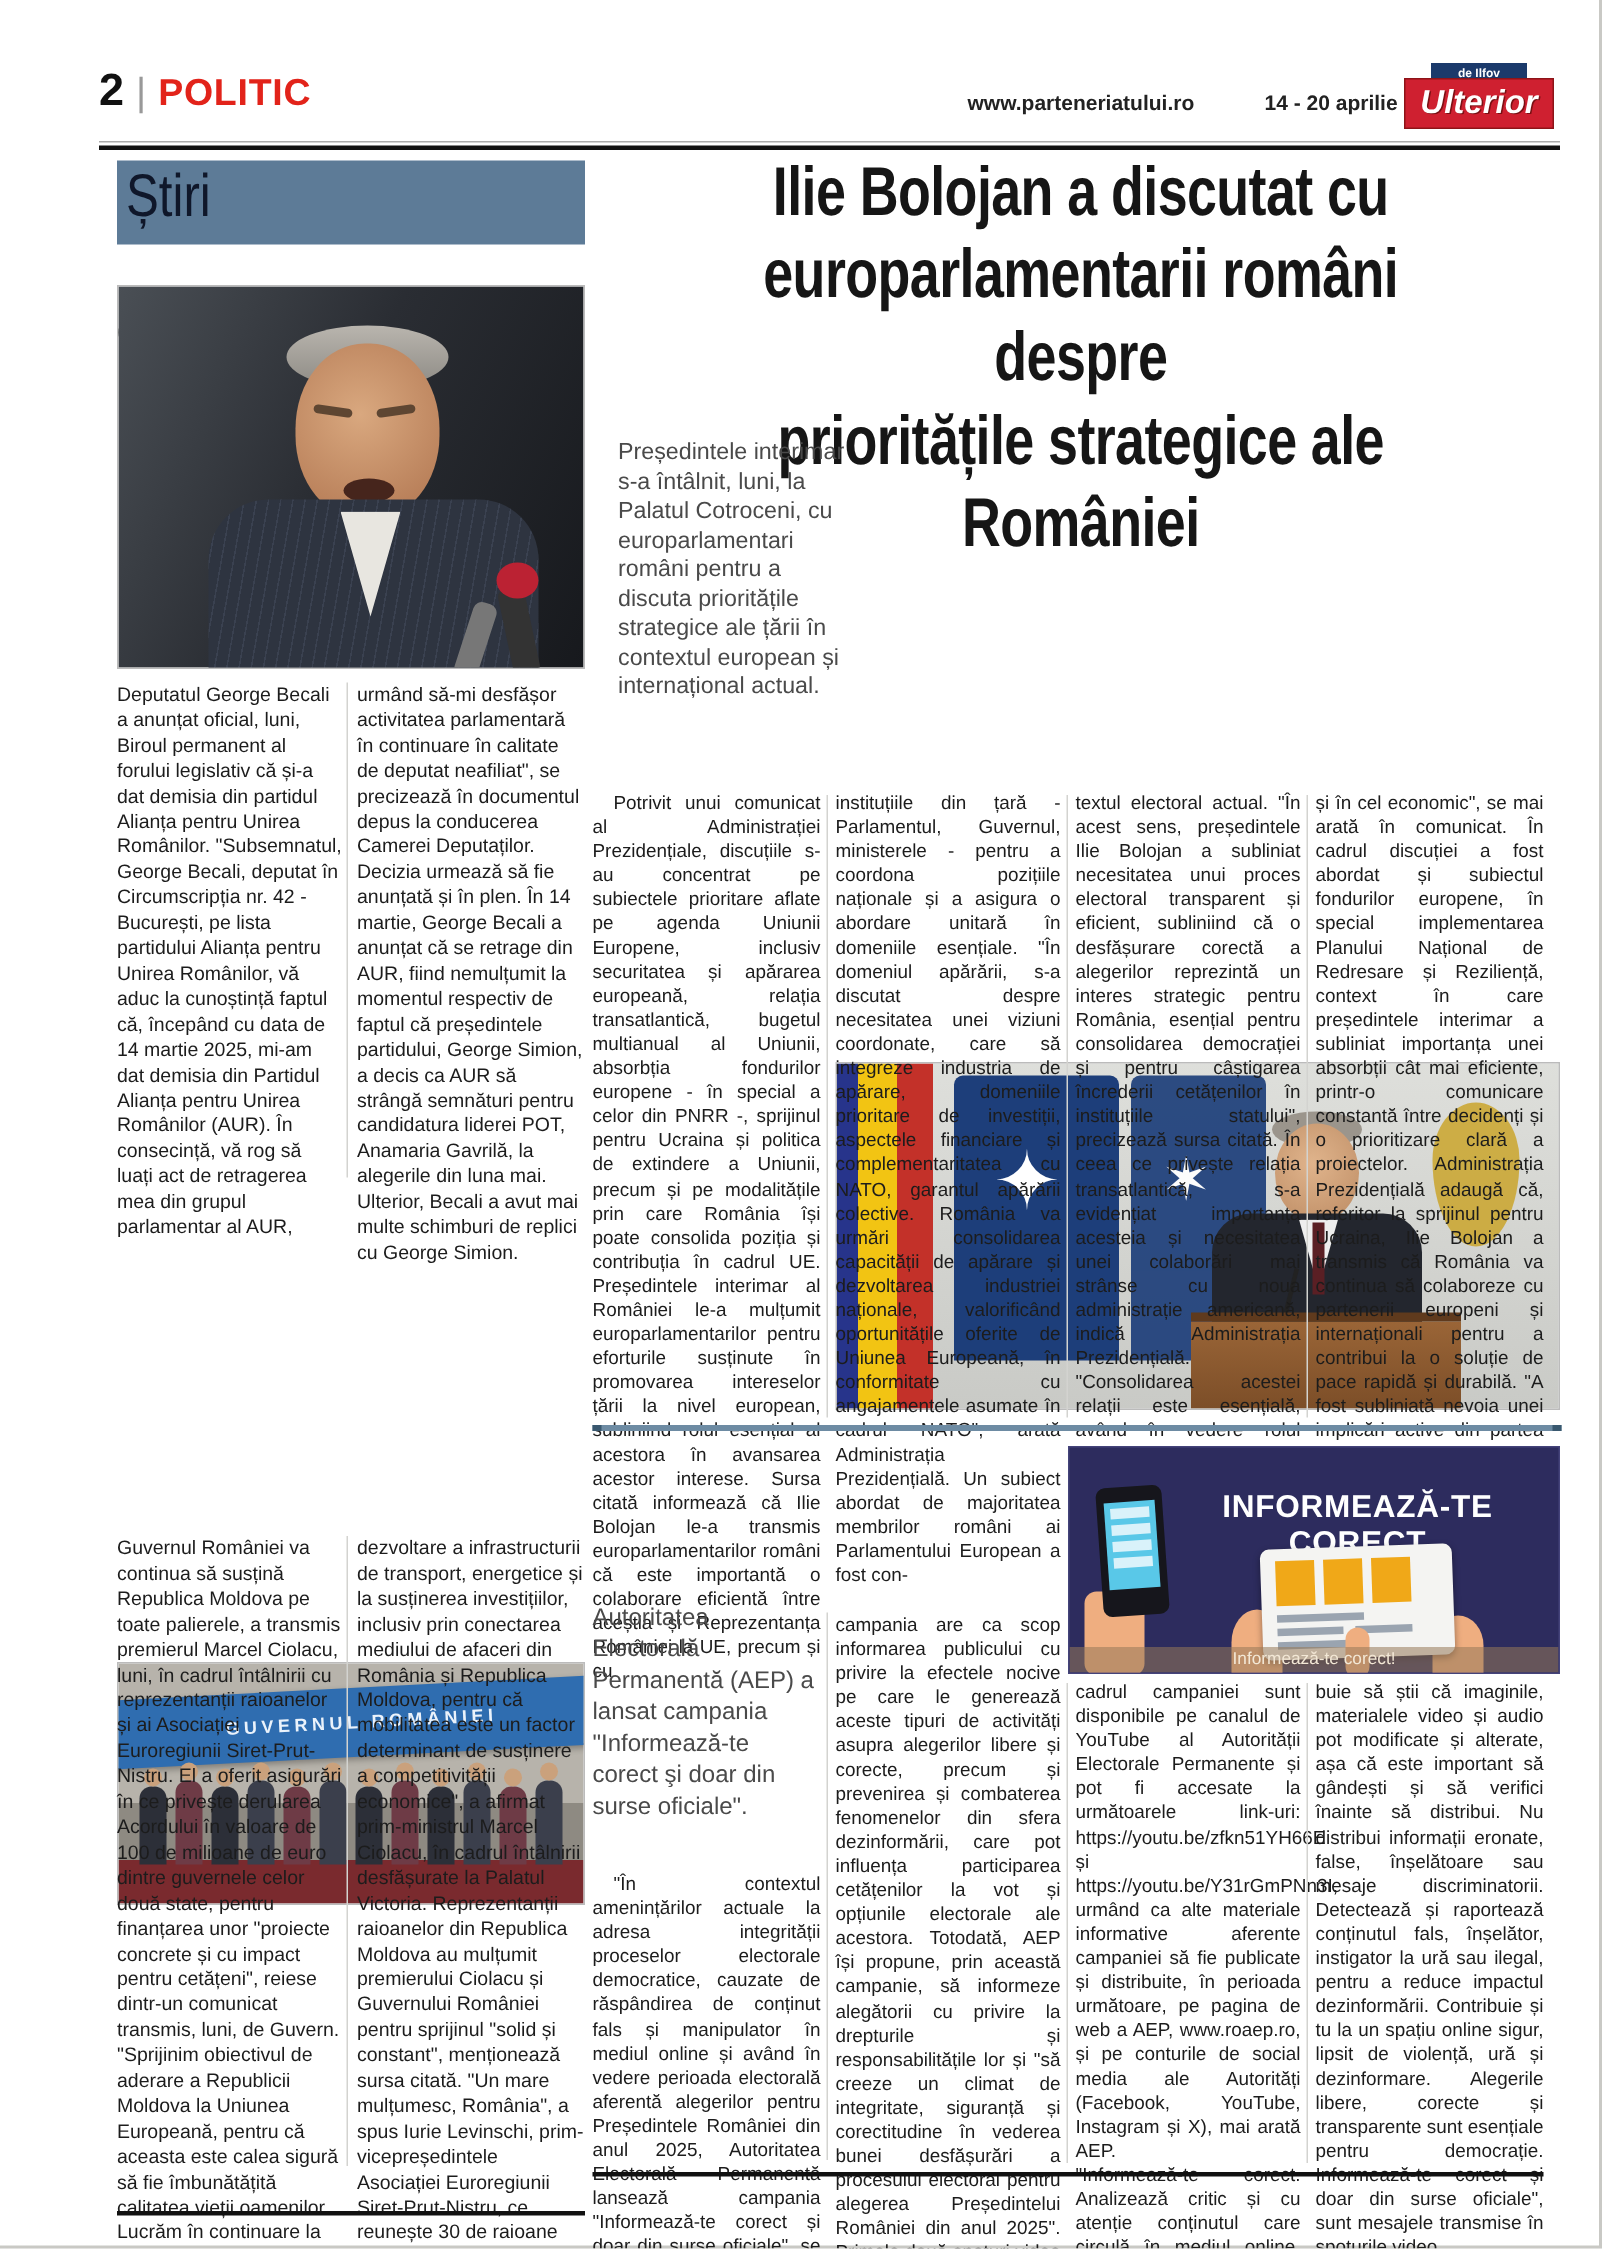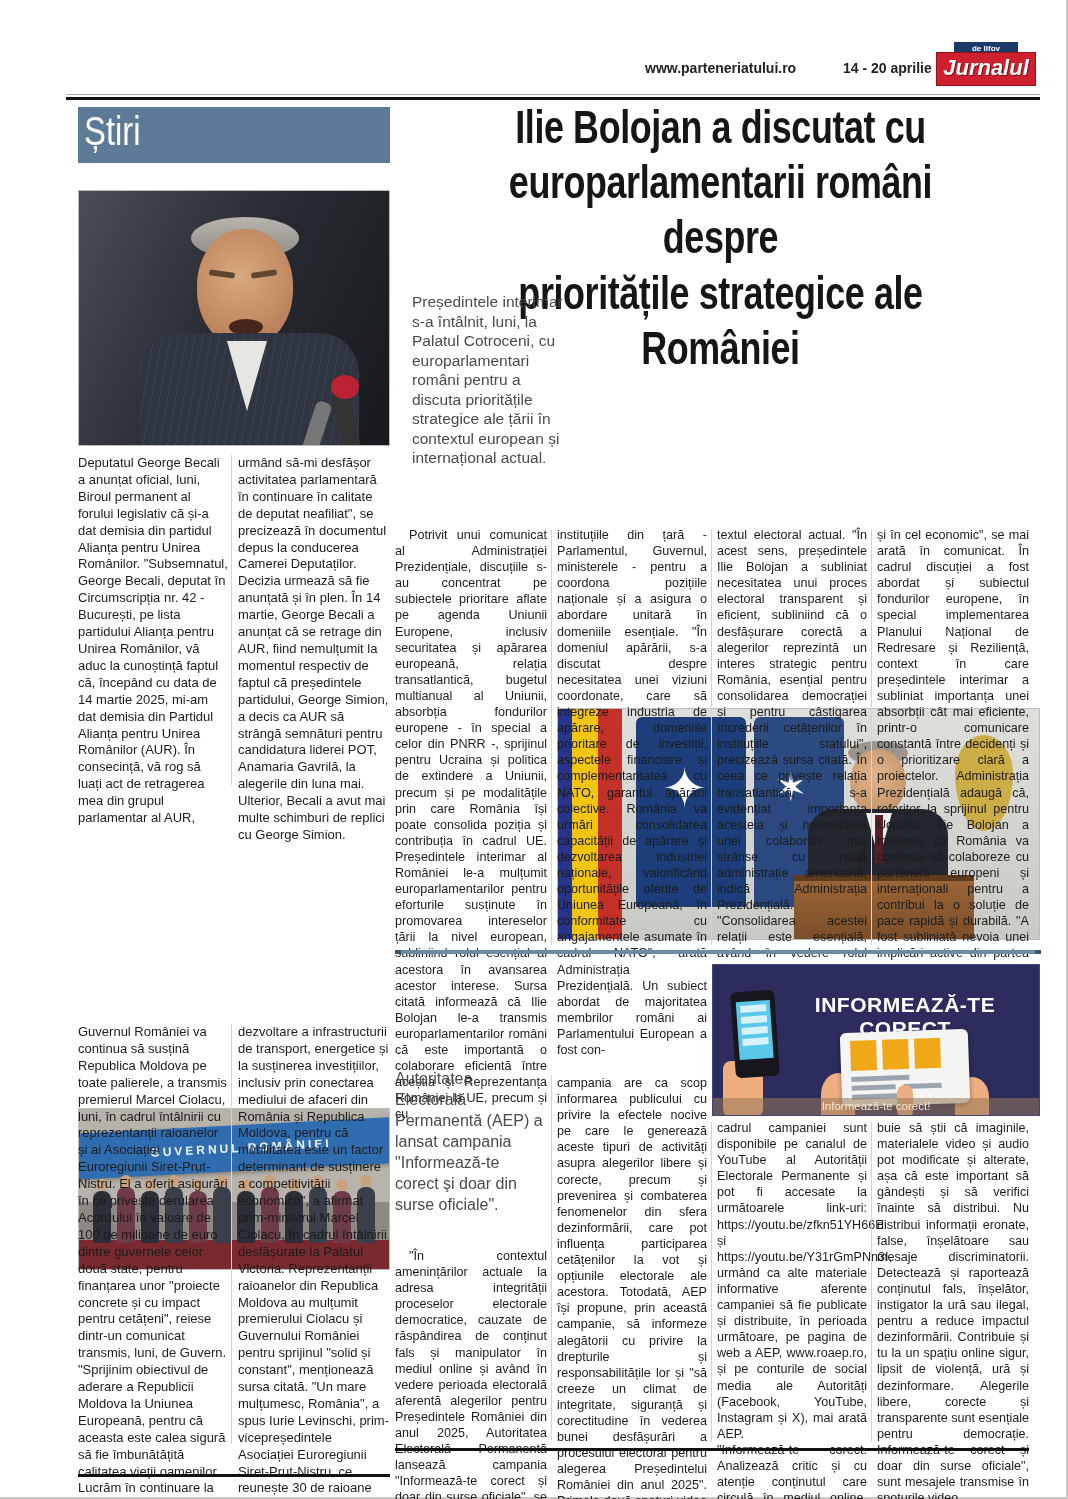--- a/index.html
+++ b/index.html
@@ -14,21 +14,21 @@
   .hdr-small{font-size:14px;font-weight:bold;color:#222;}
   .hdr-rule{border-top:1px solid #aaa;border-bottom:3px solid #111;height:2px;}
   .logo{width:100px;height:48px;}
   .logo .strip{position:absolute;top:0;left:18px;width:64px;height:13px;background:#1b3a6b;
                color:#fff;font-size:8px;font-weight:bold;text-align:center;line-height:13px;}
   .logo .box{position:absolute;top:10px;left:0;width:100px;height:34px;background:#cf2030;
              border:1px solid #8e1418;box-sizing:border-box;color:#fff;font-size:22px;
              font-weight:bold;font-style:italic;text-align:center;line-height:30px;
              text-shadow:1px 1px 0 #7a1014;}
   
-  .stiri-box{background:#5d7b97;color:#ffffff;padding:2px 6px 6px 6px;}
+  .stiri-box{background:#5d7b97;color:#0f172a;padding:2px 6px 6px 6px;}
   .stiri-txt{display:inline-block;font-size:40px;transform:scaleX(.82);transform-origin:left center;font-weight:normal;}
   .side-head{font-size:16.5px;font-weight:bold;line-height:1.2;color:#111;margin-top:48px;}
   .side-head.rule-top{border-top:2px solid #444;padding-top:6px;}
   .side-body{font-size:13px;line-height:16.9px;color:#1c1c1c;text-align:left;}
   .vrule{width:1px;background:#d3d3d0;}
   
   .photo{overflow:hidden;position:relative;border:1px solid #bbb;box-sizing:border-box;}
   
   .becali{background:linear-gradient(115deg,#4a4f55 0%,#2a2d33 45%,#17191d 100%);}
   .becali .head{position:absolute;left:118px;top:38px;width:96px;height:118px;border-radius:48%;
@@ -102,25 +102,28 @@
   .tablet .ln{position:absolute;height:5px;background:#9aa4b0;}
   .gcaption{position:absolute;left:0;bottom:0;width:100%;height:17px;background:rgba(150,120,88,.55);
             color:#f3e8d6;font-size:11.5px;text-align:center;line-height:17px;}
   .black-rule{background:#111;}
 </style>
 </head>
 <body>
 
 <div class="page">
 
+  <div class="abs" style="left:66px;top:44px;width:400px;">
+    <span class="pagenum">2</span><span class="hdr-sep">|</span><span class="section-label">POLITIC</span>
+  </div>
   <div class="abs hdr-small" style="left:645px;top:60px;">www.parteneriatului.ro</div>
   <div class="abs hdr-small" style="left:843px;top:60px;">14 - 20 aprilie 2025</div>
   <div class="abs logo" style="left:936px;top:42px;">
     <div class="strip">de Ilfov</div>
-    <div class="box">Jurnalul</div>
+    <div class="box">Ulterior</div>
   </div>
   <div class="abs hdr-rule" style="left:66px;top:94px;width:974px;"></div>
 
   <div class="abs stiri-box" style="left:78px;top:107px;width:300px;height:48px;">
     <span class="stiri-txt">Știri</span>
   </div>
 
   <div class="abs side-head" style="left:78px;top:165px;width:312px;">George Becali şi-a dat demisia din AUR</div>
 
   <div class="abs photo becali" style="left:78px;top:190px;width:312px;height:256px;">

